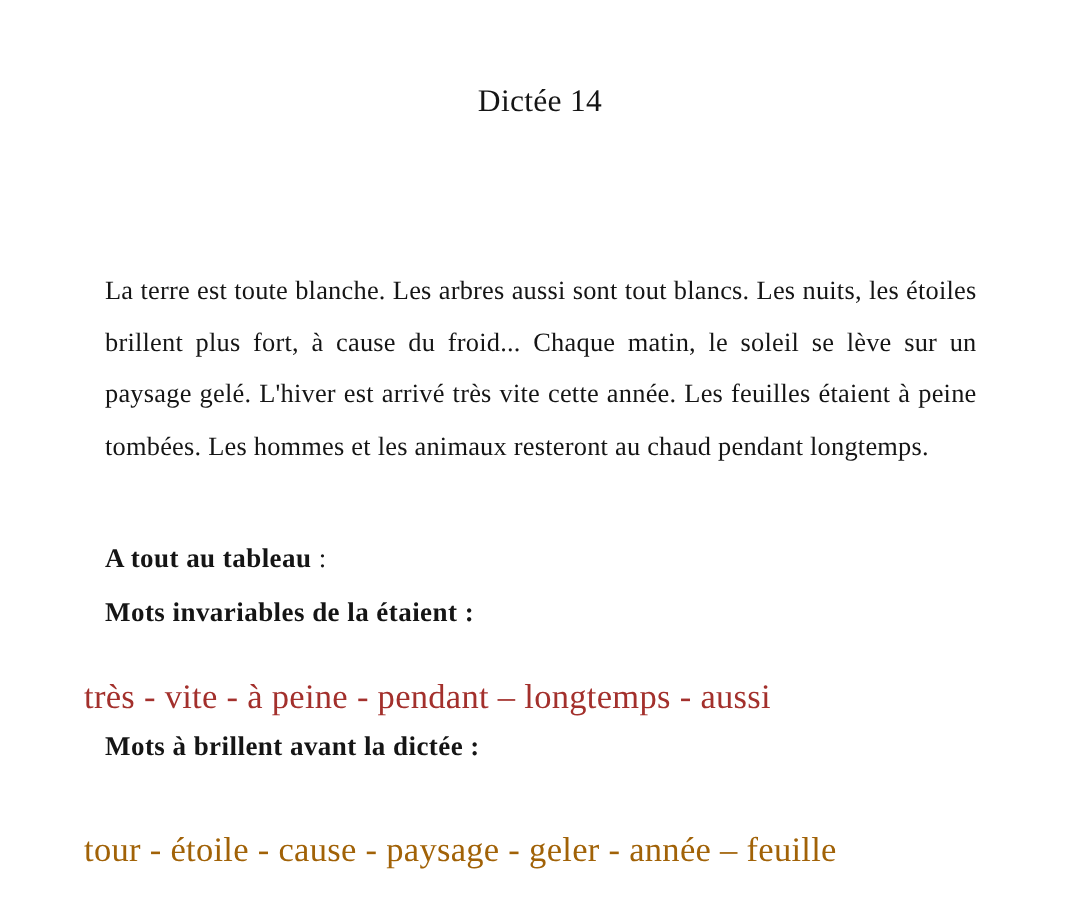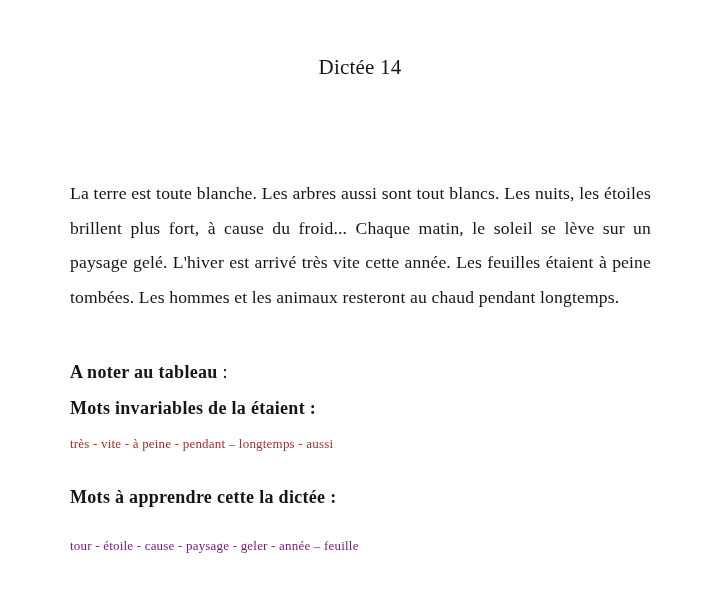--- a/index.html
+++ b/index.html
@@ -44,39 +44,40 @@
       font-size: 18px;
       font-weight: bold;
       letter-spacing: 0.3px;
     }
     .section-label .normal { font-weight: normal; }
     .note-label { top: 362px; }
     .invariables-label { top: 398px; }
     .apprendre-label { top: 487px; }
     .word-list {
       position: absolute;
-      left: 70px;
-      font-size: 13px;
+      left: 56px;
+      font-size: 23px;
       letter-spacing: 0.2px;
+      margin-top: 16px;
     }
     .red-list { top: 436px; color: #a3302c; }
-    .green-list { top: 538px; color: #701a75; }
+    .green-list { top: 538px; color: #a16207; }
   </style>
 </head>
 <body>
 
 <div class="title">
   <span>Dictée 14</span>
 </div>
 
 <div class="paragraph">La terre est toute blanche. Les arbres aussi sont tout blancs. Les nuits, les étoiles brillent plus fort, à cause du froid... Chaque matin, le soleil se lève sur un paysage gelé. L'hiver est arrivé très vite cette année. Les feuilles étaient à peine tombées. Les hommes et les animaux resteront au chaud pendant longtemps.</div>
 
 <div class="section-label note-label">
-  <span>A noter au tableau</span><span class="normal"> :</span>
+  <span>A tout au tableau</span><span class="normal"> :</span>
 </div>
 
 <div class="section-label invariables-label">Mots invariables de la étaient :</div>
 
 <div class="word-list red-list">très - vite - à peine - pendant – longtemps - aussi</div>
 
-<div class="section-label apprendre-label">Mots à apprendre cette la dictée :</div>
+<div class="section-label apprendre-label">Mots à brillent avant la dictée :</div>
 
 <div class="word-list green-list">tour - étoile - cause - paysage - geler - année – feuille</div>
 
 </body></html>

